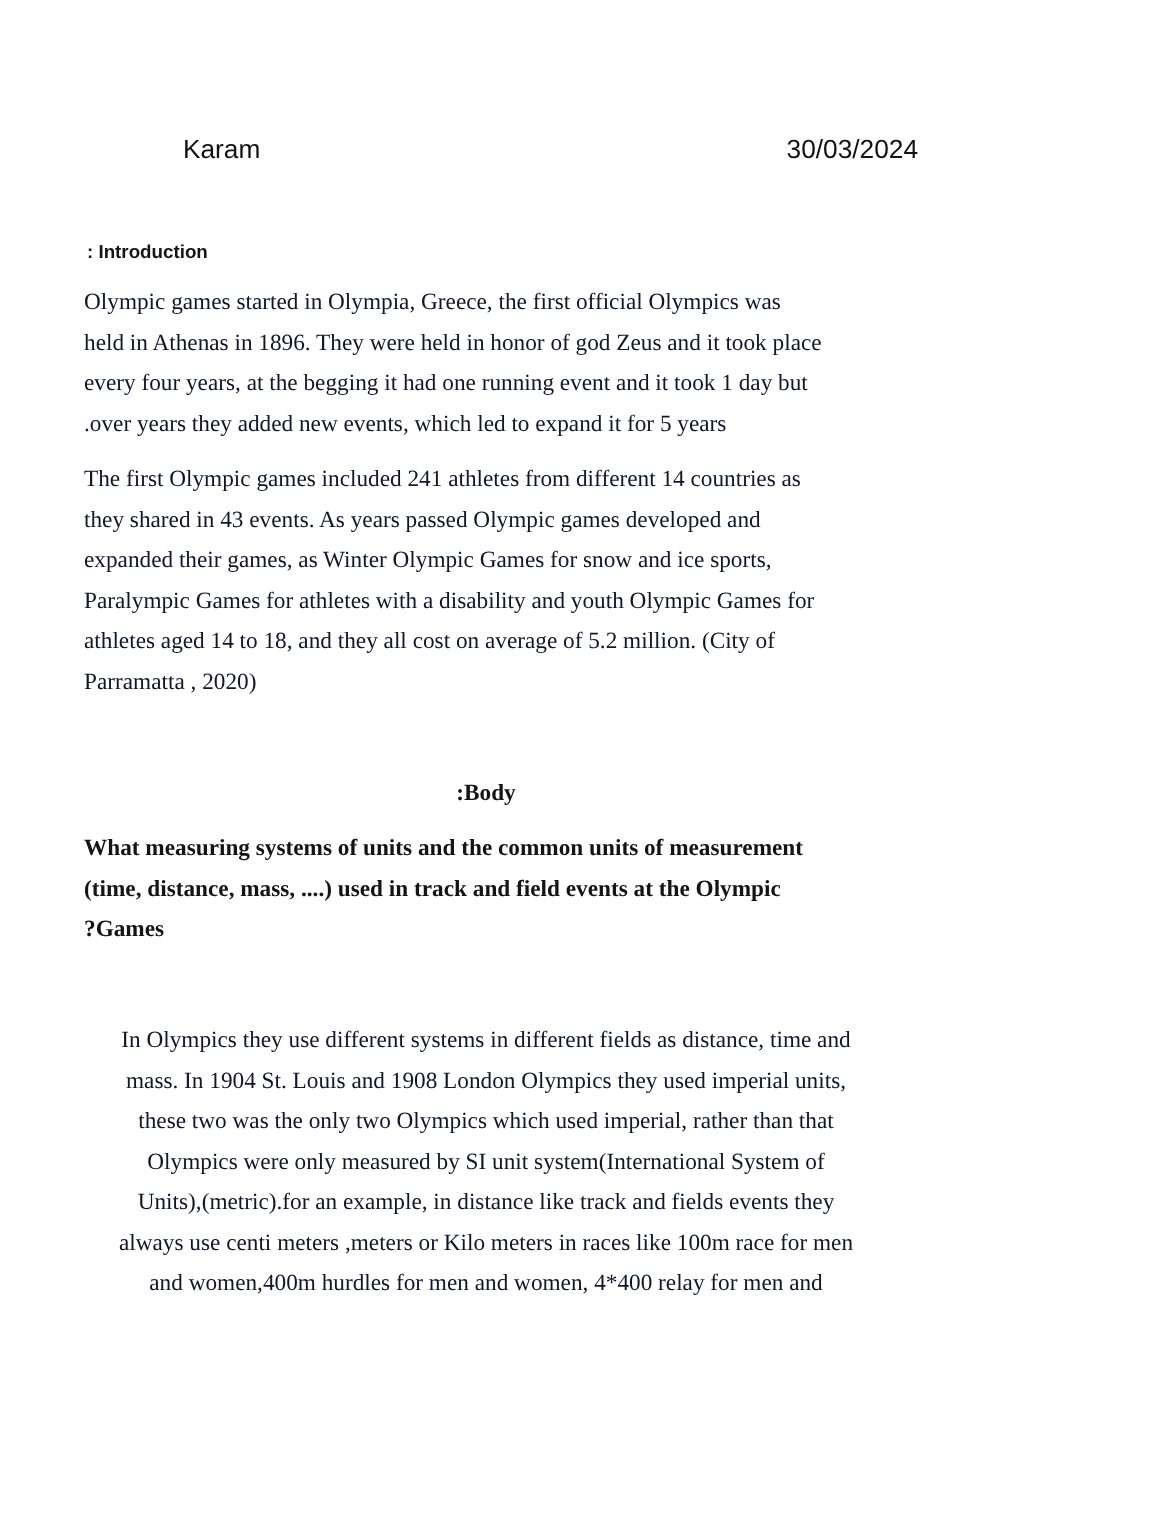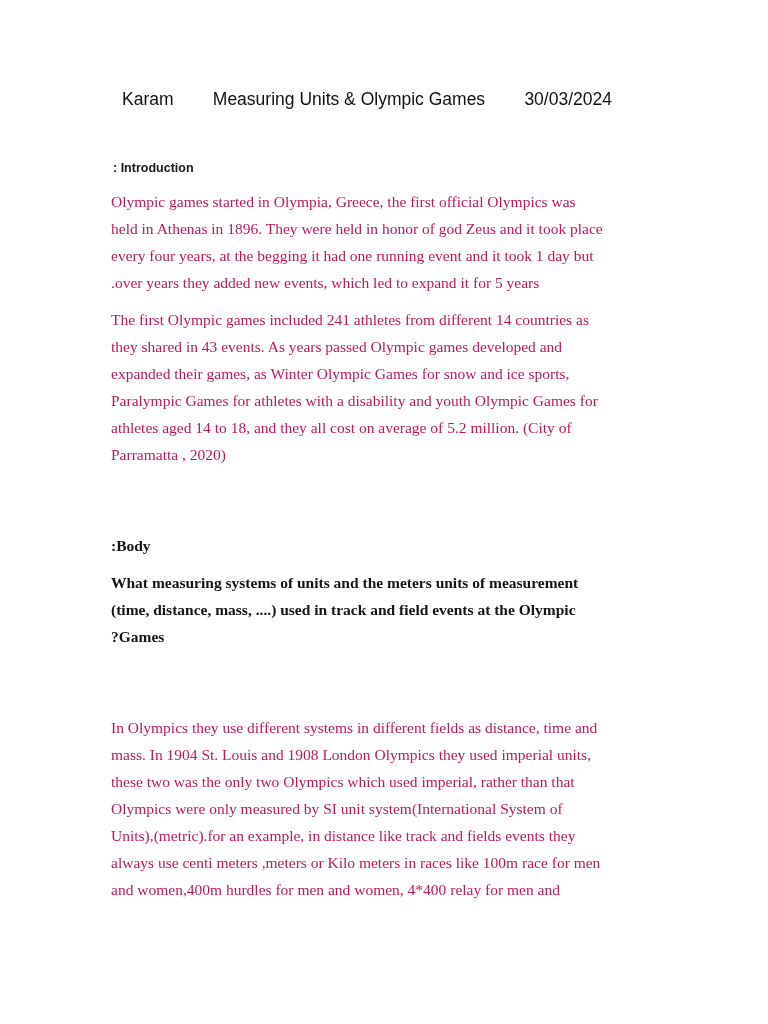--- a/index.html
+++ b/index.html
@@ -20,58 +20,58 @@
     justify-content: space-between;
     align-items: baseline;
     padding: 88px 120px 0 122px;
     font-family: "Liberation Sans", sans-serif;
     font-size: 17.5px;
     font-weight: 400;
     color: #111111;
     line-height: 22px;
   }
   .content {
-    padding: 0 111px;
+    padding: 0 56px;
     width: 536px;
   }
   .intro-heading {
     margin: 50px 0 0 2px;
     font-family: "Liberation Sans", sans-serif;
     font-size: 12.5px;
     font-weight: 700;
     line-height: 17px;
     color: #151515;
   }
   .para {
     margin: 10px 0 0 0;
     font-family: "Liberation Serif", serif;
     font-size: 15.5px;
     line-height: 27px;
     white-space: pre-line;
-    color: #be185d;
+    color: #0f172a;
   }
   .para.first {
     margin-top: 11px;
   }
   .para.bold {
     font-weight: 700;
     color: #141414;
   }
   .para.gap-large {
-    margin-top: 64px;
+    margin-top: 47px;
+    text-align: center;
   }
 </style>
 </head>
 <body>
 
 <div class="page">
 
   <div class="doc-header">
     <span>Karam</span>
-    <span>Measuring Units &amp; Olympic Games</span>
     <span>30/03/2024</span>
   </div>
 
   <div class="content">
 
     <div class="intro-heading">: Introduction</div>
 
     <p class="para first">Olympic games started in Olympia, Greece, the first official Olympics was
 held in Athenas in 1896. They were held in honor of god Zeus and it took place
 every four years, at the begging it had one running event and it took 1 day but
@@ -80,21 +80,21 @@
 
     <p class="para">The first Olympic games included 241 athletes from different 14 countries as
 they shared in 43 events. As years passed Olympic games developed and
 expanded their games, as Winter Olympic Games for snow and ice sports,
 Paralympic Games for athletes with a disability and youth Olympic Games for
 athletes aged 14 to 18, and they all cost on average of 5.2 million. (City of
 Parramatta , 2020)</p>
 
     <p class="para bold gap-large">:Body</p>
 
-    <p class="para bold">What measuring systems of units and the meters units of measurement
+    <p class="para bold">What measuring systems of units and the common units of measurement
 (time, distance, mass, ....) used in track and field events at the Olympic
 ?Games</p>
 
     <p class="para gap-large">In Olympics they use different systems in different fields as distance, time and
 mass. In 1904 St. Louis and 1908 London Olympics they used imperial units,
 these two was the only two Olympics which used imperial, rather than that
 Olympics were only measured by SI unit system(International System of
 Units),(metric).for an example, in distance like track and fields events they
 always use centi meters ,meters or Kilo meters in races like 100m race for men
 and women,400m hurdles for men and women, 4*400 relay for men and</p>

